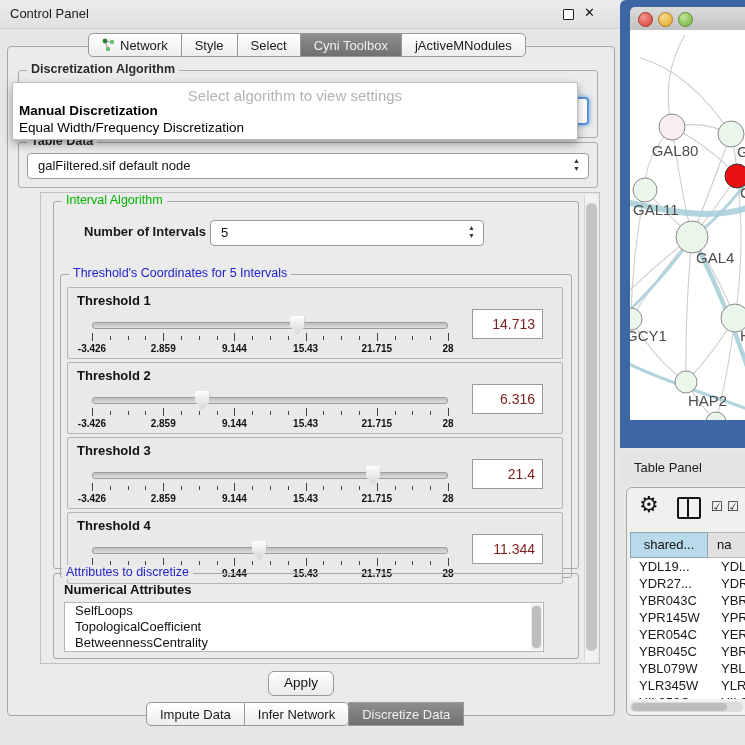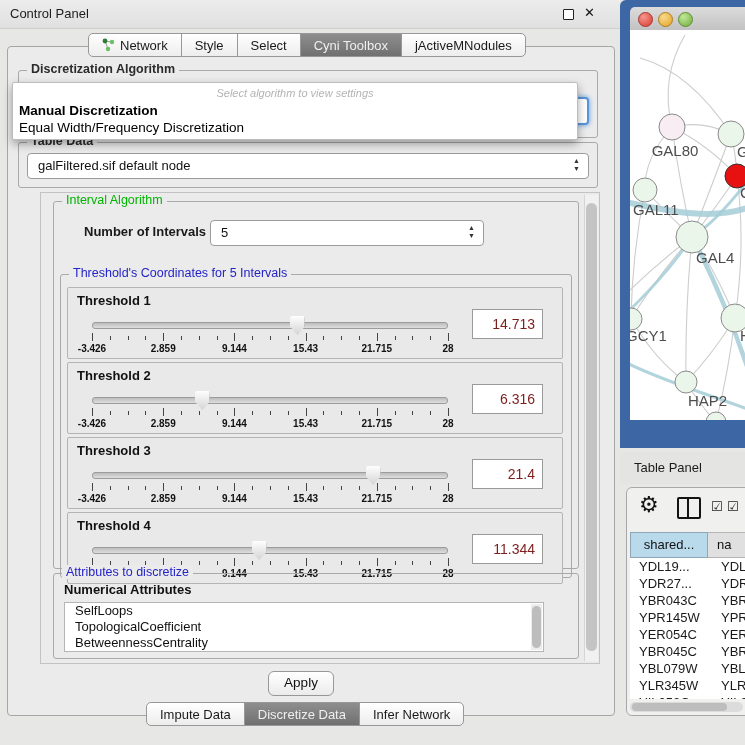--- a/index.html
+++ b/index.html
@@ -31,21 +31,21 @@
   .legend.green{color:#00b400;}
   .legend.blue{color:#2323c8;}
   
   .combo{position:absolute;background:#fff;border:1px solid #9b9b9b;border-radius:4px;height:24px;}
   .combo .ctext{position:absolute;left:10px;top:4px;font-size:13px;color:#111;}
   .spin{position:absolute;right:8px;top:3px;font-size:7px;line-height:8px;color:#333;text-align:center;}
   .focus-ring{border:2px solid #5b94d6;box-shadow:0 0 4px 1px #82b2e4;}
   
   .popup{position:absolute;left:12px;top:82px;width:564px;height:56px;background:#ffffff;
     border:1px solid #bdbdbd;border-radius:2px;box-shadow:0 4px 10px rgba(0,0,0,.35);z-index:30;}
-  .popup-prompt{position:absolute;left:0;right:0;top:4px;text-align:center;color:#b3b3b3;font-size:11px;font-style:italic;}
+  .popup-prompt{position:absolute;left:0;right:0;top:4px;text-align:center;color:#b3b3b3;font-size:15px;}
   .popup-opt{position:absolute;left:6px;font-size:13.5px;color:#000;}
   .popup-opt.bold{font-weight:700;top:20px;}
   .popup-opt.plain{top:37px;}
   
   .scrollpane{position:absolute;left:40px;top:192px;width:558px;height:470px;
     border:1px solid #c2c2c2;background:#ebebeb;}
   .v-scrollbar{position:absolute;right:1px;top:2px;bottom:2px;width:13px;background:#f1f1f1;border-left:1px solid #d5d5d5;}
   .v-thumb{position:absolute;left:1px;right:1px;top:8px;bottom:10px;background:#c4c4c4;border-radius:6px;}
   
   .threshold-row{position:relative;background:#e9e9e9;border:1px solid #b4b4b4;border-radius:2px;
@@ -358,25 +358,25 @@
         </div>
       </div>
     </div>
 
     <div class="apply-btn">Apply</div>
 
     <div class="tabrow bottom-tabs">
       <div class="seg first">
           <span>Impute Data</span>
         </div>
+      <div class="seg last">
+          <span>Infer Network</span>
+        </div>
       <div class="seg selected">
           <span>Discretize Data</span>
-        </div>
-      <div class="seg last">
-          <span>Infer Network</span>
         </div>
     </div>
   </div>
 
   <div>
     <div class="nw-frame"></div>
     <div class="nw-titlebar">
       <div class="light red"></div>
       <div class="light yellow"></div>
       <div class="light green"></div>

